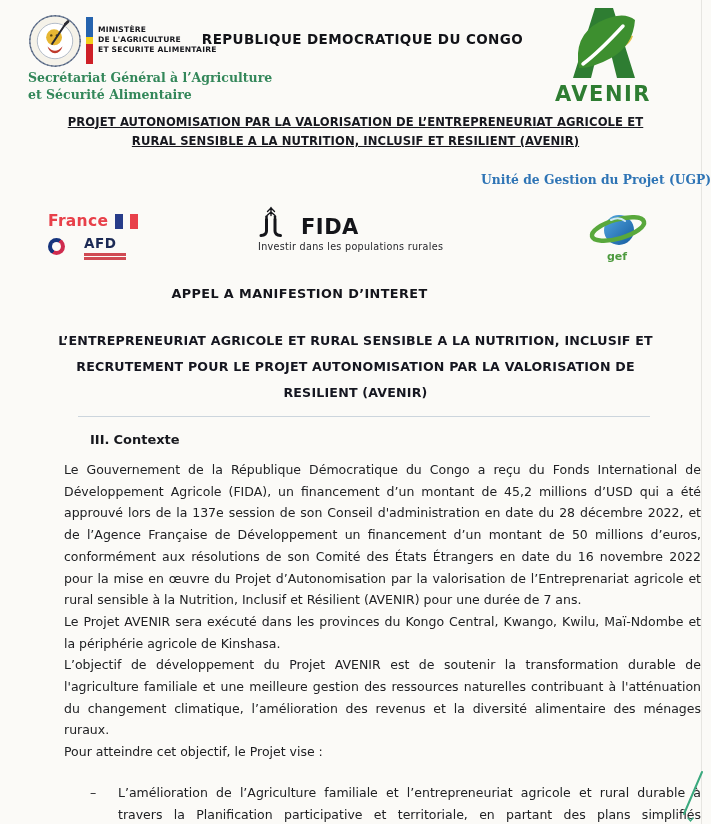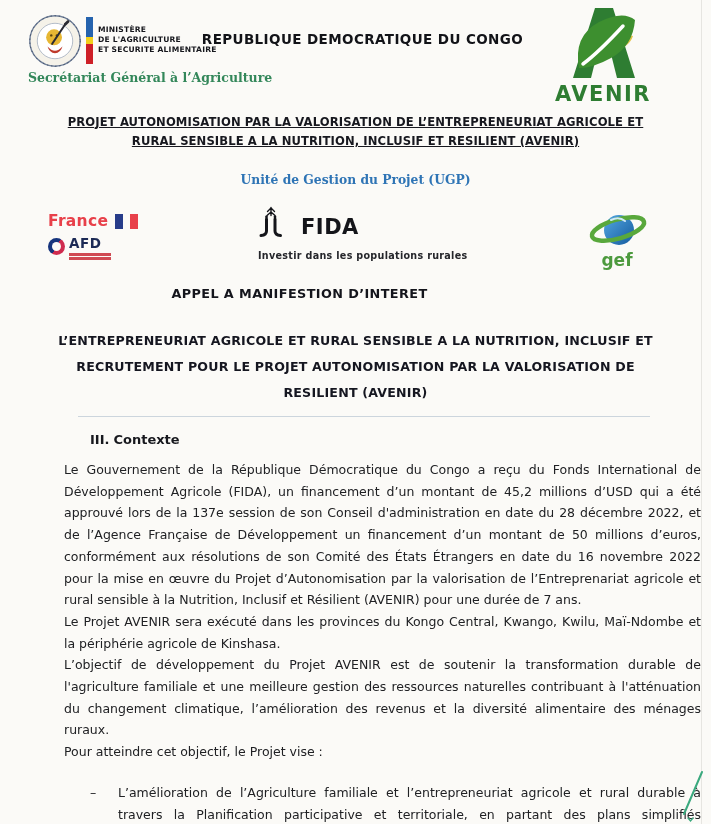--- a/index.html
+++ b/index.html
@@ -21,47 +21,47 @@
   .avenir { position:absolute; left:548px; top:2px; width:110px; text-align:center; }
   .avenir-label { font-size:21px; font-weight:bold; color:#2e7d32; letter-spacing:1.5px;
     margin-top:-6px; }
   .secretariat { position:absolute; left:28px; top:70px;
     font-family:"DejaVu Serif", serif; font-weight:bold; font-size:12.5px;
     line-height:1.35; color:#33875a; }
 
   
   .proj-title { position:absolute; left:30px; top:113px; width:651px; text-align:center;
     font-size:11.6px; font-weight:bold; line-height:1.62; color:#17181f; letter-spacing:.1px;text-decoration:underline; }
-  .ugp { position:absolute; left:0; top:172px; width:711px; text-align:center;
+  .ugp { position:absolute; left:0; top:172px; width:711px; text-align:right;
     font-family:"DejaVu Serif", serif; font-size:12.3px; font-weight:bold; color:#2e74b5; }
 
   
   .partners { position:absolute; left:0; top:206px; width:711px; height:64px; }
   .france-blk { position:absolute; left:48px; top:6px; }
   .france-row { display:flex; align-items:center; gap:7px; }
   .france-word { font-size:15.5px; font-weight:bold; color:#e8404a; letter-spacing:.3px; }
   .fr-bar { width:8px; height:15px; display:inline-block; }
   .fr-blue { background:#273c8a; } .fr-red { background:#e8404a; }
-  .afd-row { display:flex; align-items:center; gap:4px; margin-top:3px; }
+  .afd-row { display:flex; align-items:center; gap:19px; margin-top:3px; }
   .afd-ring { width:17px; height:17px; border-radius:50%;
     background:conic-gradient(from 210deg, #16347d 0 50%, #cf2b4e 50% 100%);
     position:relative; }
   .afd-ring::after { content:""; position:absolute; left:4px; top:4px; width:9px; height:9px;
     border-radius:50%; background:#fbfaf7; }
   .afd-word { font-size:13.5px; font-weight:bold; color:#1c2a55; letter-spacing:.5px; }
   .afd-lines { display:flex; flex-direction:column; gap:1.5px; margin-top:1px; }
   .afd-lines span { display:block; width:42px; height:2.5px; background:#d04a53; }
 
   .fida-blk { position:absolute; left:258px; top:0px; }
   .fida-row { display:flex; align-items:flex-end; gap:17px; }
   .fida-word { font-size:21px; font-weight:bold; color:#14151a; letter-spacing:.5px; line-height:1; }
-  .fida-tag { font-size:9.6px; color:#25262b; margin-top:12px; letter-spacing:.3px;font-weight:bold; }
+  .fida-tag { font-size:9.6px; color:#25262b; margin-top:3px; letter-spacing:.3px; }
 
   .gef-blk { position:absolute; left:574px; top:2px; width:86px; text-align:center; }
-  .gef-word { font-size:17px; font-weight:bold; color:#4d9a3e; margin-top:-8px; }
+  .gef-word { font-size:11px; font-weight:bold; color:#4d9a3e; margin-top:-8px; }
 
   
   .appel { position:absolute; left:0; top:286px; width:599px; text-align:center;
     font-size:12.8px; font-weight:bold; letter-spacing:.4px; color:#14151c; }
   .recrut { position:absolute; left:35px; top:328px; width:641px; text-align:center;
     font-size:12.6px; font-weight:bold; line-height:2.05; color:#151620; letter-spacing:.2px; }
   .sep { position:absolute; left:78px; top:416px; width:572px; height:1px; background:#ccd5dd; }
 
   
   .ctx-head { position:absolute; left:90px; top:432px; display:flex; gap:4px;
@@ -107,20 +107,21 @@
       <polygon points="22,76 44,6 62,6 84,76 66,76 53,24 40,76" fill="#2e7d32"></polygon>
       <path d="M30 52 Q60 28 82 34 Q78 46 60 50 Q44 54 30 52Z" fill="#e4c44b"></path>
       <path d="M28 66 Q22 34 48 20 Q72 8 84 18 Q82 44 60 56 Q42 66 28 66Z" fill="#3d8f2f"></path>
       <path d="M32 62 Q48 50 72 24" stroke="#ffffff" stroke-width="3.5" fill="none" stroke-linecap="round"></path>
     </svg>
     <div class="avenir-label">AVENIR</div>
   </div>
 
   <div class="secretariat">
     <div>Secrétariat Général à l’Agriculture</div>
+    <div>et Sécurité Alimentaire</div>
   </div>
 
   <div class="proj-title">
     <div>PROJET AUTONOMISATION PAR LA VALORISATION DE L’ENTREPRENEURIAT AGRICOLE ET</div>
     <div>RURAL SENSIBLE A LA NUTRITION, INCLUSIF ET RESILIENT (AVENIR)</div>
   </div>
   <div class="ugp">Unité de Gestion du Projet (UGP)</div>
 
   <div class="partners">
 

